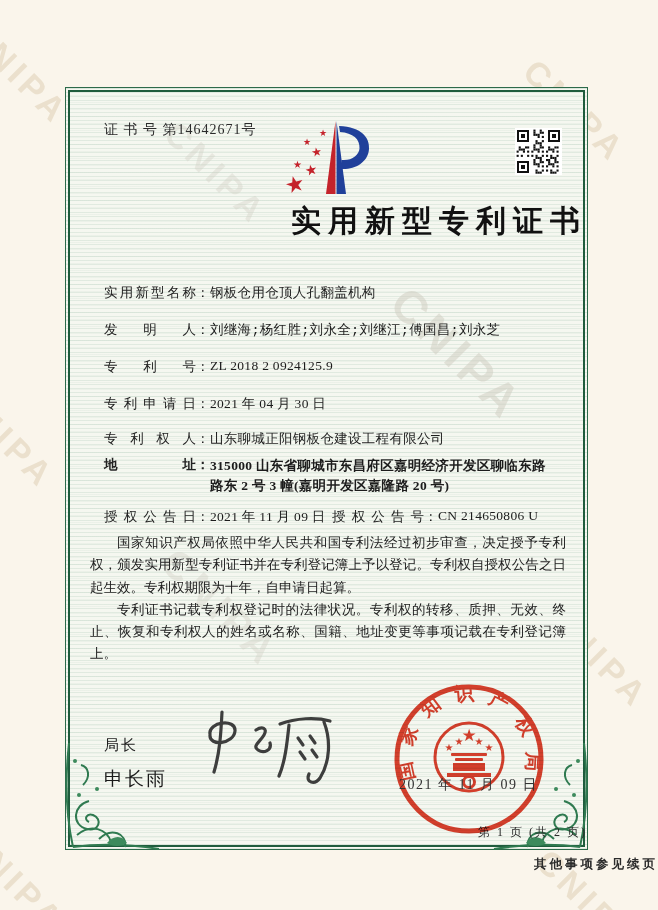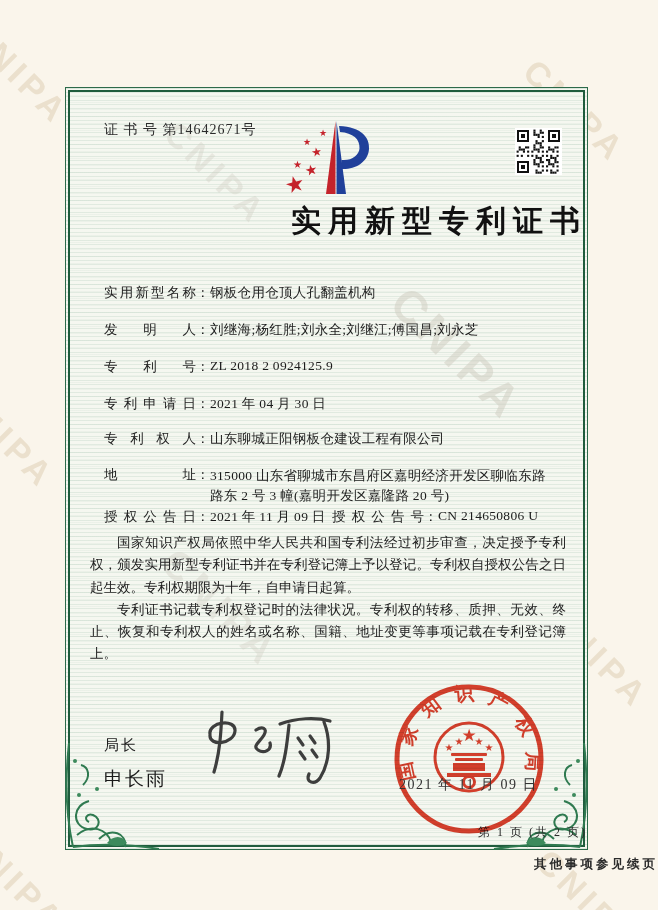--- a/index.html
+++ b/index.html
@@ -185,41 +185,41 @@
       </g>
     </svg>
 
     <div class="title">实用新型专利证书</div>
 
     <div class="row" style="top:196px;">
       <span class="lbl">实用新型名称</span>
         <span class="colon">：</span>
       <span class="val">钢板仓用仓顶人孔翻盖机构</span>
     </div>
-    <div class="row" style="top:233px;">
+    <div class="row" style="top:233px;font-family:Liberation Mono, monospace;">
       <span class="lbl">发明人</span>
         <span class="colon">：</span>
       <span class="val">刘继海;杨红胜;刘永全;刘继江;傅国昌;刘永芝</span>
     </div>
     <div class="row" style="top:270px;">
       <span class="lbl">专利号</span>
         <span class="colon">：</span>
       <span class="val">ZL 2018 2 0924125.9</span>
     </div>
     <div class="row" style="top:307px;">
       <span class="lbl">专利申请日</span>
         <span class="colon">：</span>
       <span class="val">2021 年 04 月 30 日</span>
     </div>
     <div class="row" style="top:342px;">
       <span class="lbl">专利权人</span>
         <span class="colon">：</span>
       <span class="val">山东聊城正阳钢板仓建设工程有限公司</span>
     </div>
-    <div class="row addr" style="top:378px;">
+    <div class="row addr" style="top:368px;font-weight:bold;">
       <span class="lbl">地址</span>
         <span class="colon">：</span>
       <span class="val">
         <span>315000 山东省聊城市东昌府区嘉明经济开发区聊临东路</span><br>
         <span>路东 2 号 3 幢(嘉明开发区嘉隆路 20 号)</span>
       </span>
     </div>
     <div class="row" style="top:420px;">
       <span class="lbl">授权公告日</span>
         <span class="colon">：</span>

